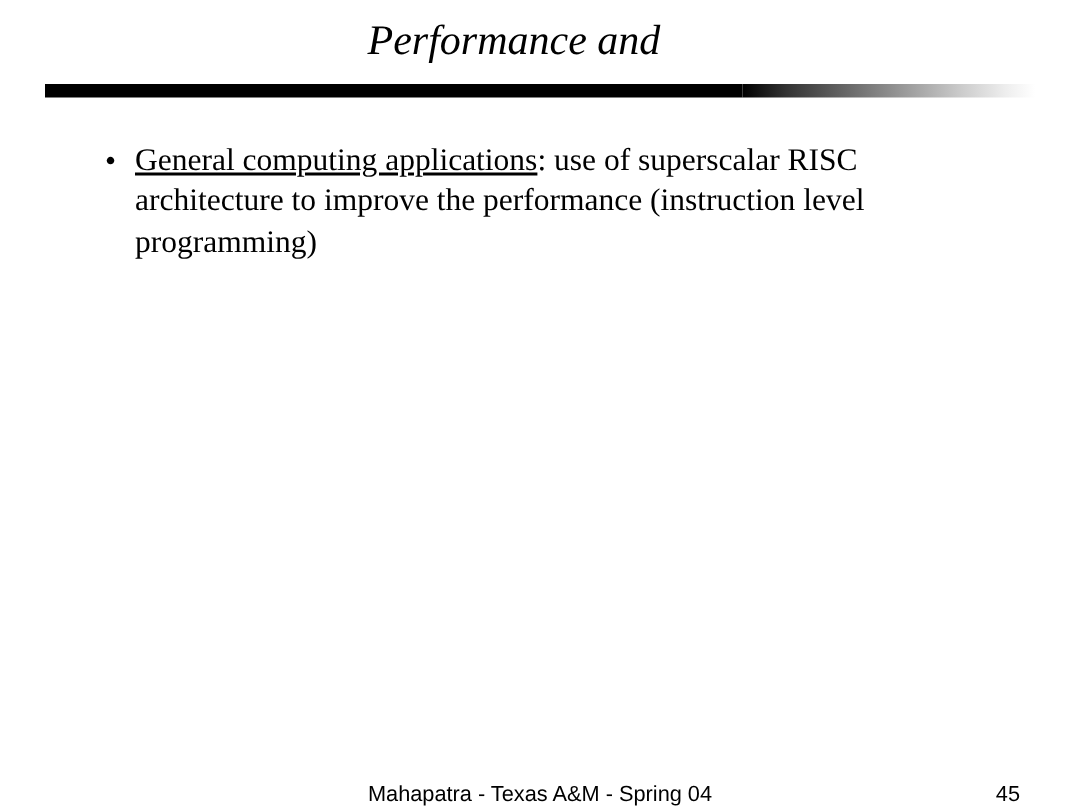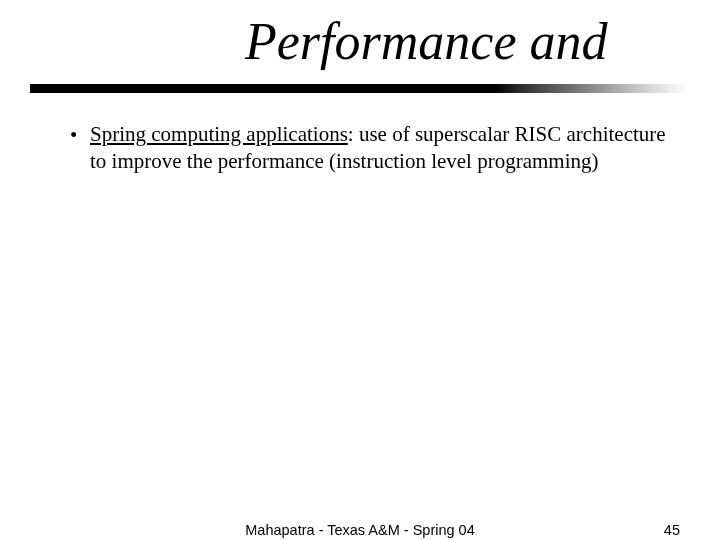--- a/index.html
+++ b/index.html
@@ -6,21 +6,21 @@
     body {
       width: 720px;
       height: 540px;
       background: #fff;
       font-family: 'Times New Roman', Times, serif;
       position: relative;
       overflow: hidden;
     }
     .title {
       font-style: italic;
-      font-size: 52px;
+      font-size: 28px;
       text-align: left;
       padding-left: 245px;
       padding-top: 12px;
       line-height: 1.15;
       color: #000;
     }
     .underline-bar {
       margin-top: 12px;
       margin-left: 30px;
       width: 660px;
@@ -90,21 +90,21 @@
 
 <div class="underline-bar">
   <div class="underline-solid"></div>
   <div class="underline-fade"></div>
 </div>
 
 <div class="content">
   <div class="bullet-item">
     <div class="bullet-marker">•</div>
     <div class="bullet-text">
-      <span class="lead">Spring computing applications</span><span>: use of superscalar RISC architecture to improve the performance (instruction level programming)</span>
+      <span class="lead">General computing applications</span><span>: use of superscalar RISC architecture to improve the performance (instruction level programming)</span>
     </div>
   </div>
 </div>
 
 <div class="footer">
   <span class="footer-credit">Mahapatra - Texas A&amp;M - Spring 04</span>
   <span class="footer-page">45</span>
 </div>
 
 </body></html>

